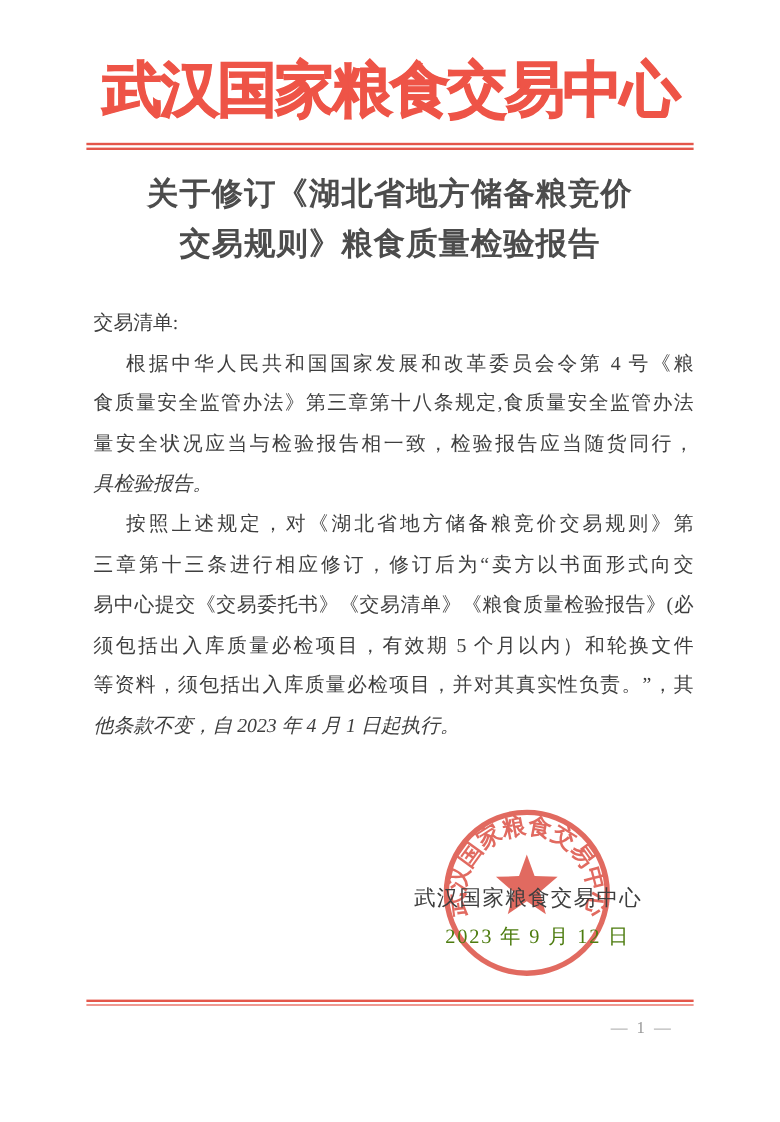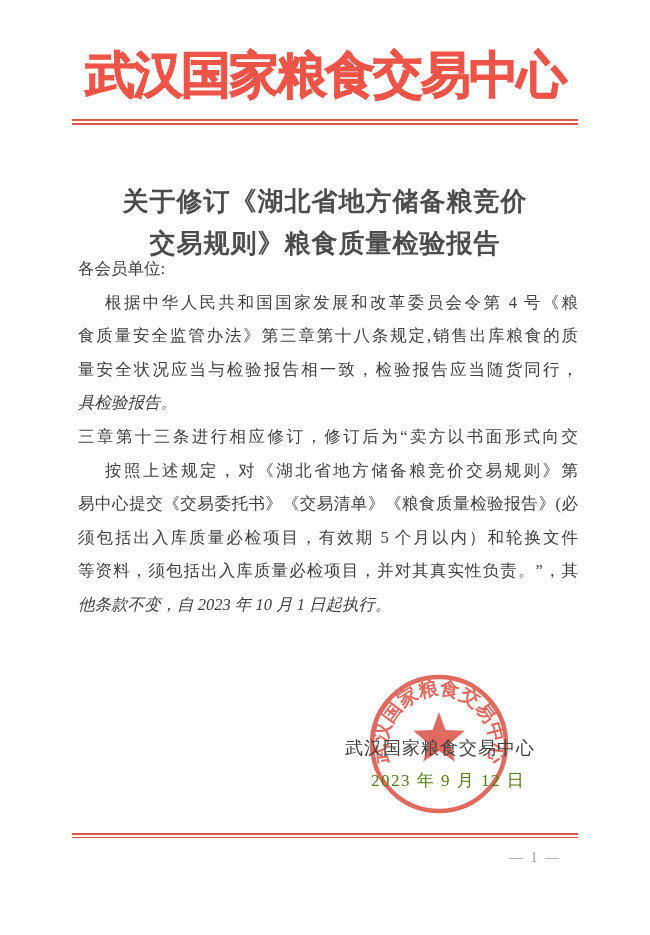--- a/index.html
+++ b/index.html
@@ -31,21 +31,20 @@
   .rule-bottom { top: 833px; border-top-width: 2px; border-bottom-width: 1.5px; }
   .doc-title {
     position: absolute;
     top: 141px; left: 0; width: 650px;
     text-align: center;
     font-size: 26px;
     font-weight: bold;
     color: #4c4c4c;
     line-height: 42px;
     letter-spacing: 1px;
-    margin-top: 40px;
   }
   .body-block {
     position: absolute;
     top: 252px; left: 78px; width: 500px;
     font-size: 16.5px;
     color: #3e3e3e;
     line-height: 33.6px;
   }
   .jline { text-align: justify; text-align-last: justify; }
   .endline { text-align-last: left; font-style: italic; }
@@ -89,36 +88,36 @@
 <div class="letterhead">武汉国家粮食交易中心</div>
 
 <div class="rule-red rule-top"></div>
 
 <div class="doc-title">
   <div>关于修订《湖北省地方储备粮竞价</div>
   <div>交易规则》粮食质量检验报告</div>
 </div>
 
 <div class="body-block">
-  <div>各会员单位:</div>
+  <div>交易清单:</div>
 
   <div>
     <div class="jline indent">根据中华人民共和国国家发展和改革委员会令第 4 号《粮</div>
-    <div class="jline">食质量安全监管办法》第三章第十八条规定,销售出库粮食的质</div>
+    <div class="jline">食质量安全监管办法》第三章第十八条规定,食质量安全监管办法</div>
     <div class="jline">量安全状况应当与检验报告相一致，检验报告应当随货同行，</div>
     <div class="jline endline">具检验报告。</div>
   </div>
 
   <div>
+    <div class="jline indent">按照上述规定，对《湖北省地方储备粮竞价交易规则》第</div>
     <div class="jline">三章第十三条进行相应修订，修订后为“卖方以书面形式向交</div>
-    <div class="jline indent">按照上述规定，对《湖北省地方储备粮竞价交易规则》第</div>
     <div class="jline">易中心提交《交易委托书》《交易清单》《粮食质量检验报告》(必</div>
     <div class="jline">须包括出入库质量必检项目，有效期 5 个月以内）和轮换文件</div>
     <div class="jline">等资料，须包括出入库质量必检项目，并对其真实性负责。”，其</div>
-    <div class="jline endline">他条款不变，自 2023 年 10 月 1 日起执行。</div>
+    <div class="jline endline">他条款不变，自 2023 年 4 月 1 日起执行。</div>
   </div>
 </div>
 
 <div class="seal">
   <svg width="146" height="146" viewBox="0 0 146 146">
     <circle cx="73" cy="73" r="67" fill="none" stroke="#dc5044" stroke-width="4.5"></circle>
     <polygon fill="#dc5044" points="73,41 79.5,59.1 98.7,59.7 83.9,72.4 88.9,90.8 73,80 57.1,90.8 62.1,72.4 47.3,59.7 66.5,59.1"></polygon>
     <path id="sealArc" d="M 23,90.1 A 52,52 0 1 1 123,90.1" fill="none"></path>
     <text font-size="19.5" fill="#dc5044" font-weight="bold" font-family="Liberation Serif, DejaVu Serif, serif">
       <textPath href="#sealArc" startOffset="50%" text-anchor="middle">武汉国家粮食交易中心</textPath>

